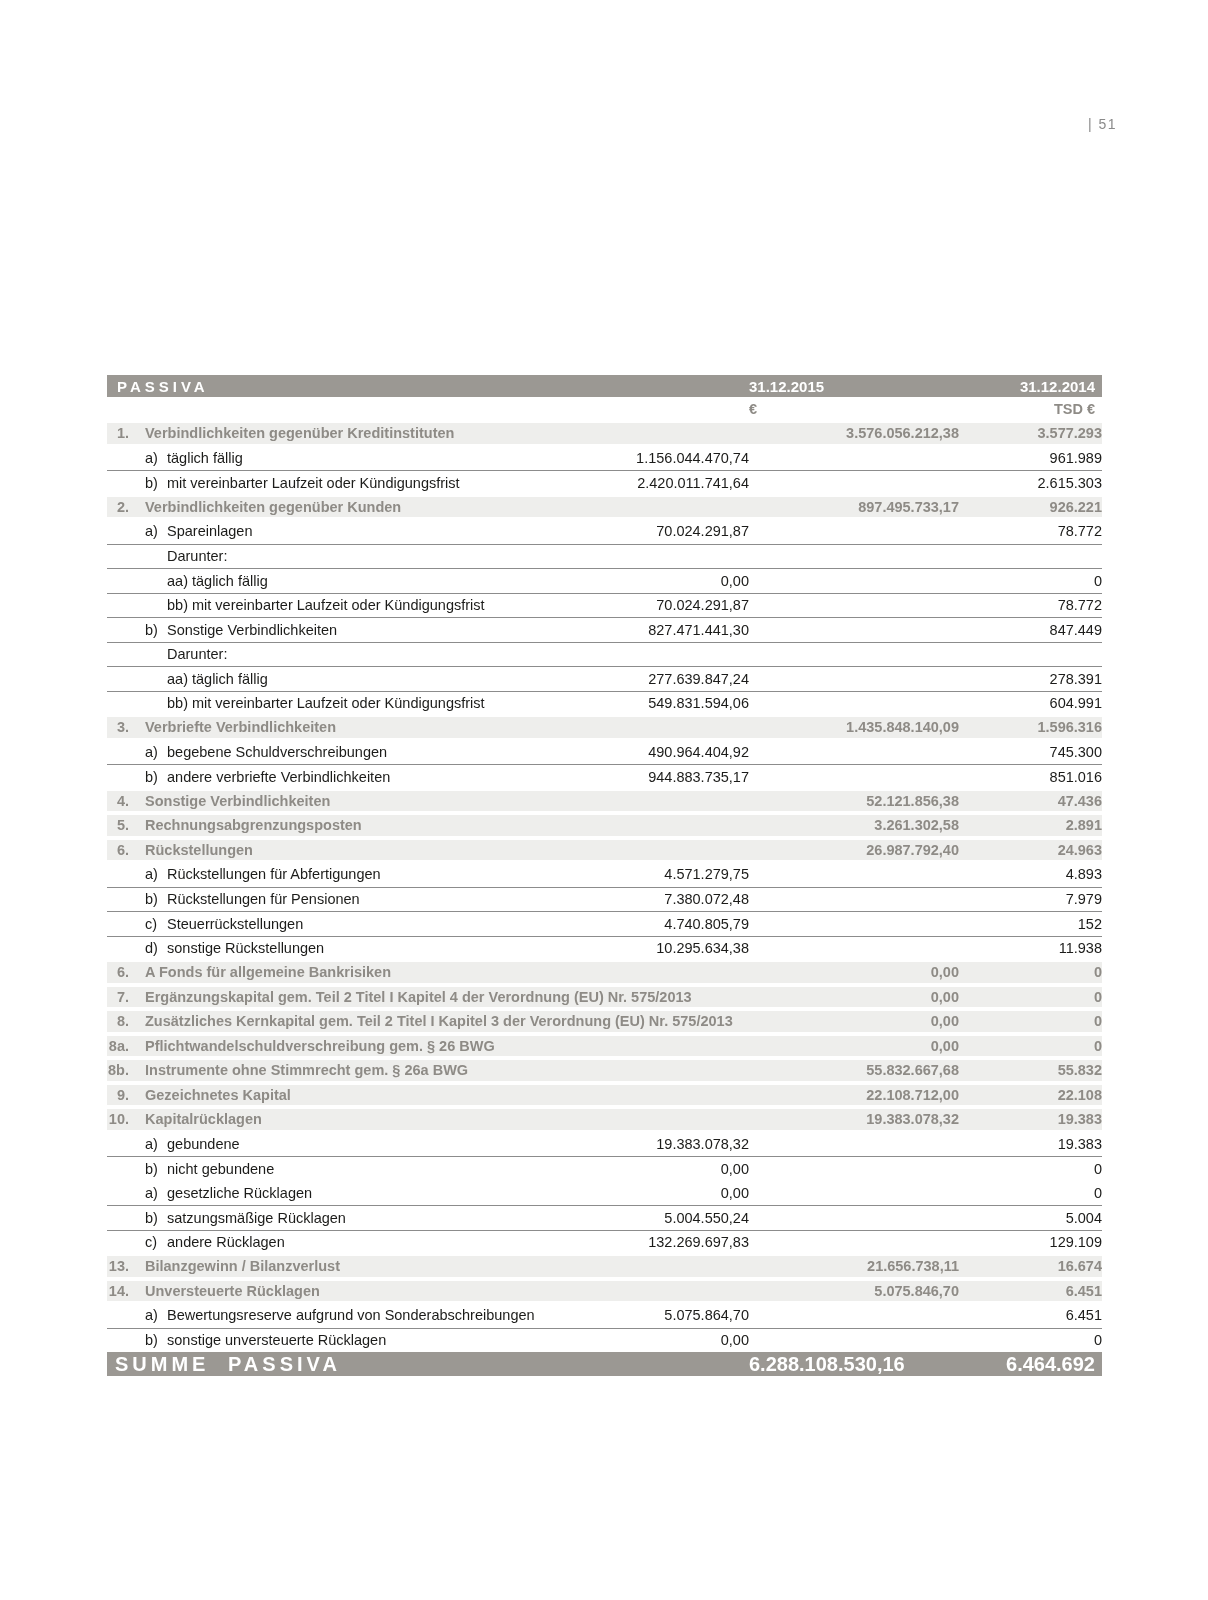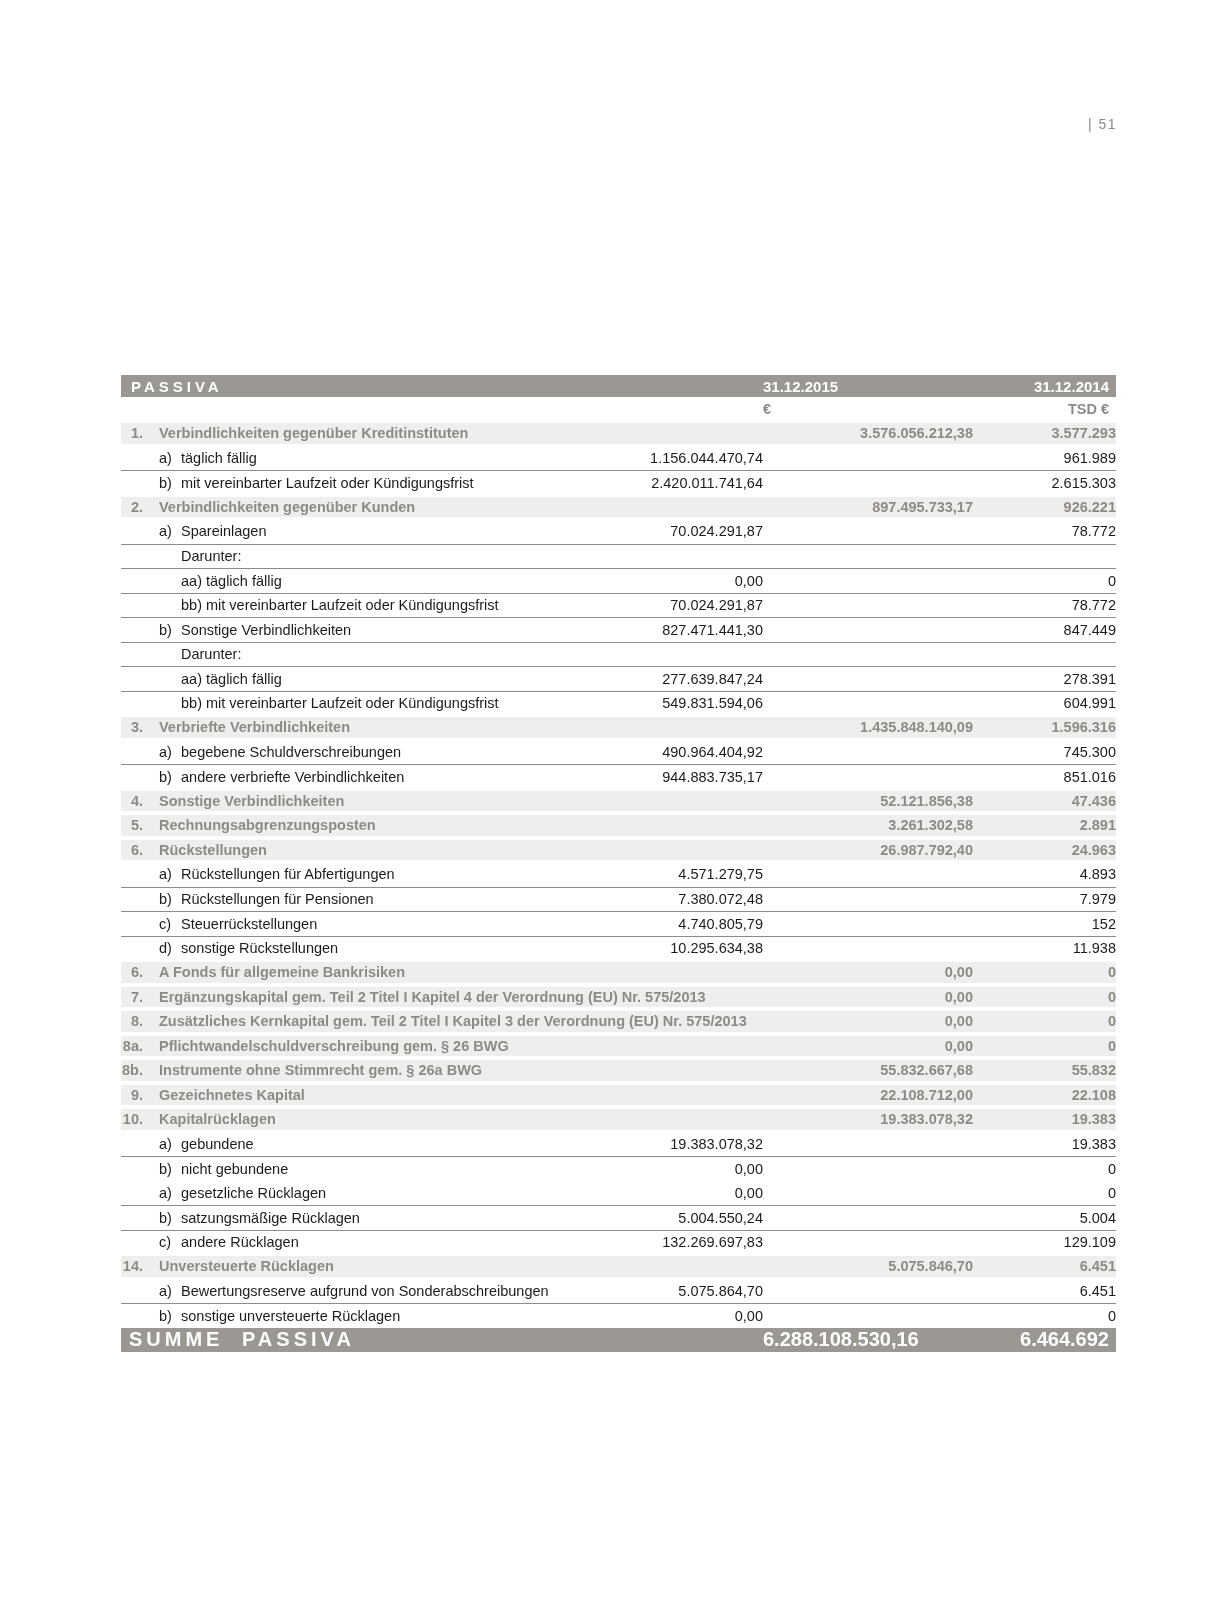--- a/index.html
+++ b/index.html
@@ -20,21 +20,21 @@
     --line: #8c8c8c;
     --page-num: #8a8a8a;
   }
 
   .page-num {
     position: absolute; top: 116px; left: 125px; width: 995px;
     text-align: right; padding-right: 3px; box-sizing: border-box;
     color: var(--page-num); font-size: 14px; letter-spacing: 1.5px;
   }
 
-  .sheet { position: absolute; top: 375px; left: 121px; width: 995px; }
+  .sheet { position: absolute; top: 375px; left: 107px; width: 995px; }
 
   
   .hdr {
     height: 22px; background: var(--bar-gray);
     color: #ffffff; font-weight: bold; font-size: 15px;
     display: flex; align-items: center;
   }
   .hdr-title { flex: 1 1 auto; padding-left: 10px; letter-spacing: 4px; }
   .col-v2 { flex: 0 0 210px; text-align: left; }
   .col-v3 { flex: 0 0 143px; text-align: right; padding-right: 7px; box-sizing: border-box; }
@@ -432,20 +432,30 @@
       <span class="num"></span>
       <span class="pfx">c)</span>
       <span class="lbl">andere Rücklagen</span>
     </div>
     <div class="v1">132.269.697,83</div>
     <div class="v2"></div>
     <div class="v3">129.109</div>
   </div>
       <div class="row section">
     <div class="c-label">
+      <span class="num">13.</span>
+
+      <span class="lbl">Bilanzgewinn / Bilanzverlust</span>
+    </div>
+    <div class="v1"></div>
+    <div class="v2">21.656.738,11</div>
+    <div class="v3">16.674</div>
+  </div>
+      <div class="row section">
+    <div class="c-label">
       <span class="num">14.</span>
 
       <span class="lbl">Unversteuerte Rücklagen</span>
     </div>
     <div class="v1"></div>
     <div class="v2">5.075.846,70</div>
     <div class="v3">6.451</div>
   </div>
       <div class="row item">
     <div class="c-label">

